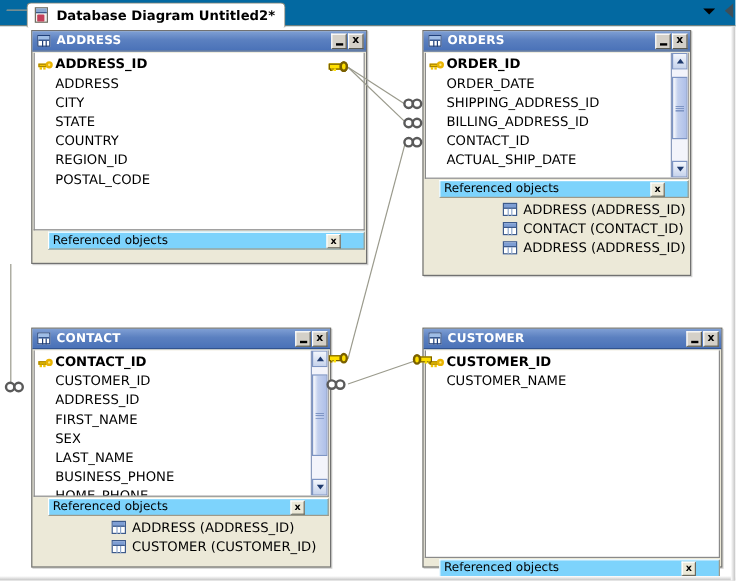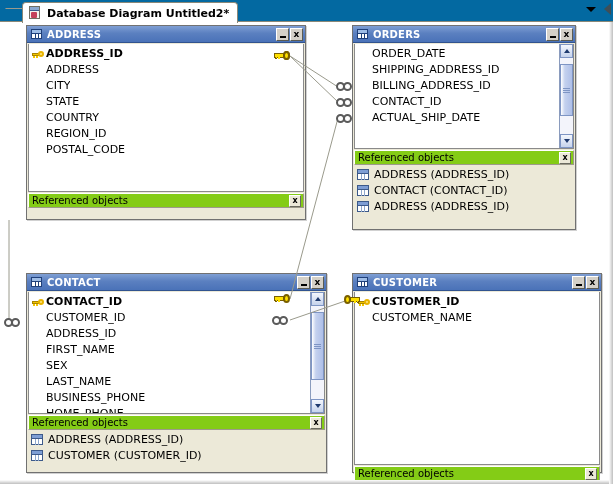--- a/index.html
+++ b/index.html
@@ -299,43 +299,43 @@
   .vs-grip {
     width: 7px; height: 5px;
     background: repeating-linear-gradient(to bottom, #7e95c4 0 1px, transparent 1px 2px);
   }
 
   
   .refbar {
     display: flex;
     align-items: center;
     height: 15px;
-    background: #84cc16;
+    background: #7dd3fc;
     border: 1px solid #9d9a8a;
     border-top-color: #ffffff;
     border-left-color: #ffffff;
     font-size: 10px;
     color: #000;
-    padding: 0 2px 0 3px;
-    box-sizing: border-box;
-    margin: 1px 1px 0 1px;
+    padding: 0 19px 0 3px;
+    box-sizing: border-box;
+    margin: 1px 1px 0 13px;
   }
   .refbar-label { flex: 1 1 auto; white-space: nowrap; }
   .refbar-close {
     width: 12px; height: 12px;
     background: #ece9d8;
     border: 1px solid #ffffff;
     border-right-color: #6b6b60;
     border-bottom-color: #6b6b60;
     box-sizing: border-box;
     display: flex; align-items: center; justify-content: center;
     font-size: 8px; font-weight: bold; line-height: 1;
     cursor: pointer;
   }
-  .reflist { padding: 1px 0 0 2px; }
+  .reflist { padding: 1px 0 0 20px; margin-left: 44px; }
   .ref-item {
     display: flex;
     align-items: center;
     height: 16px;
     font-size: 11px;
     color: #000;
     white-space: nowrap;
     cursor: pointer;
   }
   .ref-icon {
@@ -553,20 +553,30 @@
             <span class="tbl-title-icon"></span>
             <span class="tbl-title-text">ORDERS</span>
             <div class="tbl-btns">
               <div class="tbl-btn">
                 <span class="min-bar"></span>
               </div>
               <div class="tbl-btn">x</div>
             </div>
           </div>
           <div class="tbl-fields" style="height: 105px; margin: 1px;">
+            <div class="field-row pk">
+              <span class="field-key">
+                <span class="keyicon">
+                  <span class="shaft"></span>
+                  <span class="tooth"></span>
+                  <span class="bow"></span>
+                </span>
+              </span>
+              <span class="field-name">ORDER_ID</span>
+            </div>
             <div class="field-row">
               <span class="field-key"></span>
               <span class="field-name">ORDER_DATE</span>
             </div>
             <div class="field-row">
               <span class="field-key"></span>
               <span class="field-name">SHIPPING_ADDRESS_ID</span>
             </div>
             <div class="field-row">
               <span class="field-key"></span>
@@ -606,21 +616,21 @@
             <div class="ref-item">
               <span class="ref-icon"></span>
               <span>CONTACT (CONTACT_ID)</span>
             </div>
             <div class="ref-item">
               <span class="ref-icon"></span>
               <span>ADDRESS (ADDRESS_ID)</span>
             </div>
           </div>
         </div>
-        <div class="tblwin" style="left: 26px; top: 251px; width: 301px; height: 200px;">
+        <div class="tblwin" style="left: 26px; top: 251px; width: 250px; height: 200px;">
           <div class="tbl-title">
             <span class="tbl-title-icon"></span>
             <span class="tbl-title-text">CONTACT</span>
             <div class="tbl-btns">
               <div class="tbl-btn">
                 <span class="min-bar"></span>
               </div>
               <div class="tbl-btn">x</div>
             </div>
           </div>

